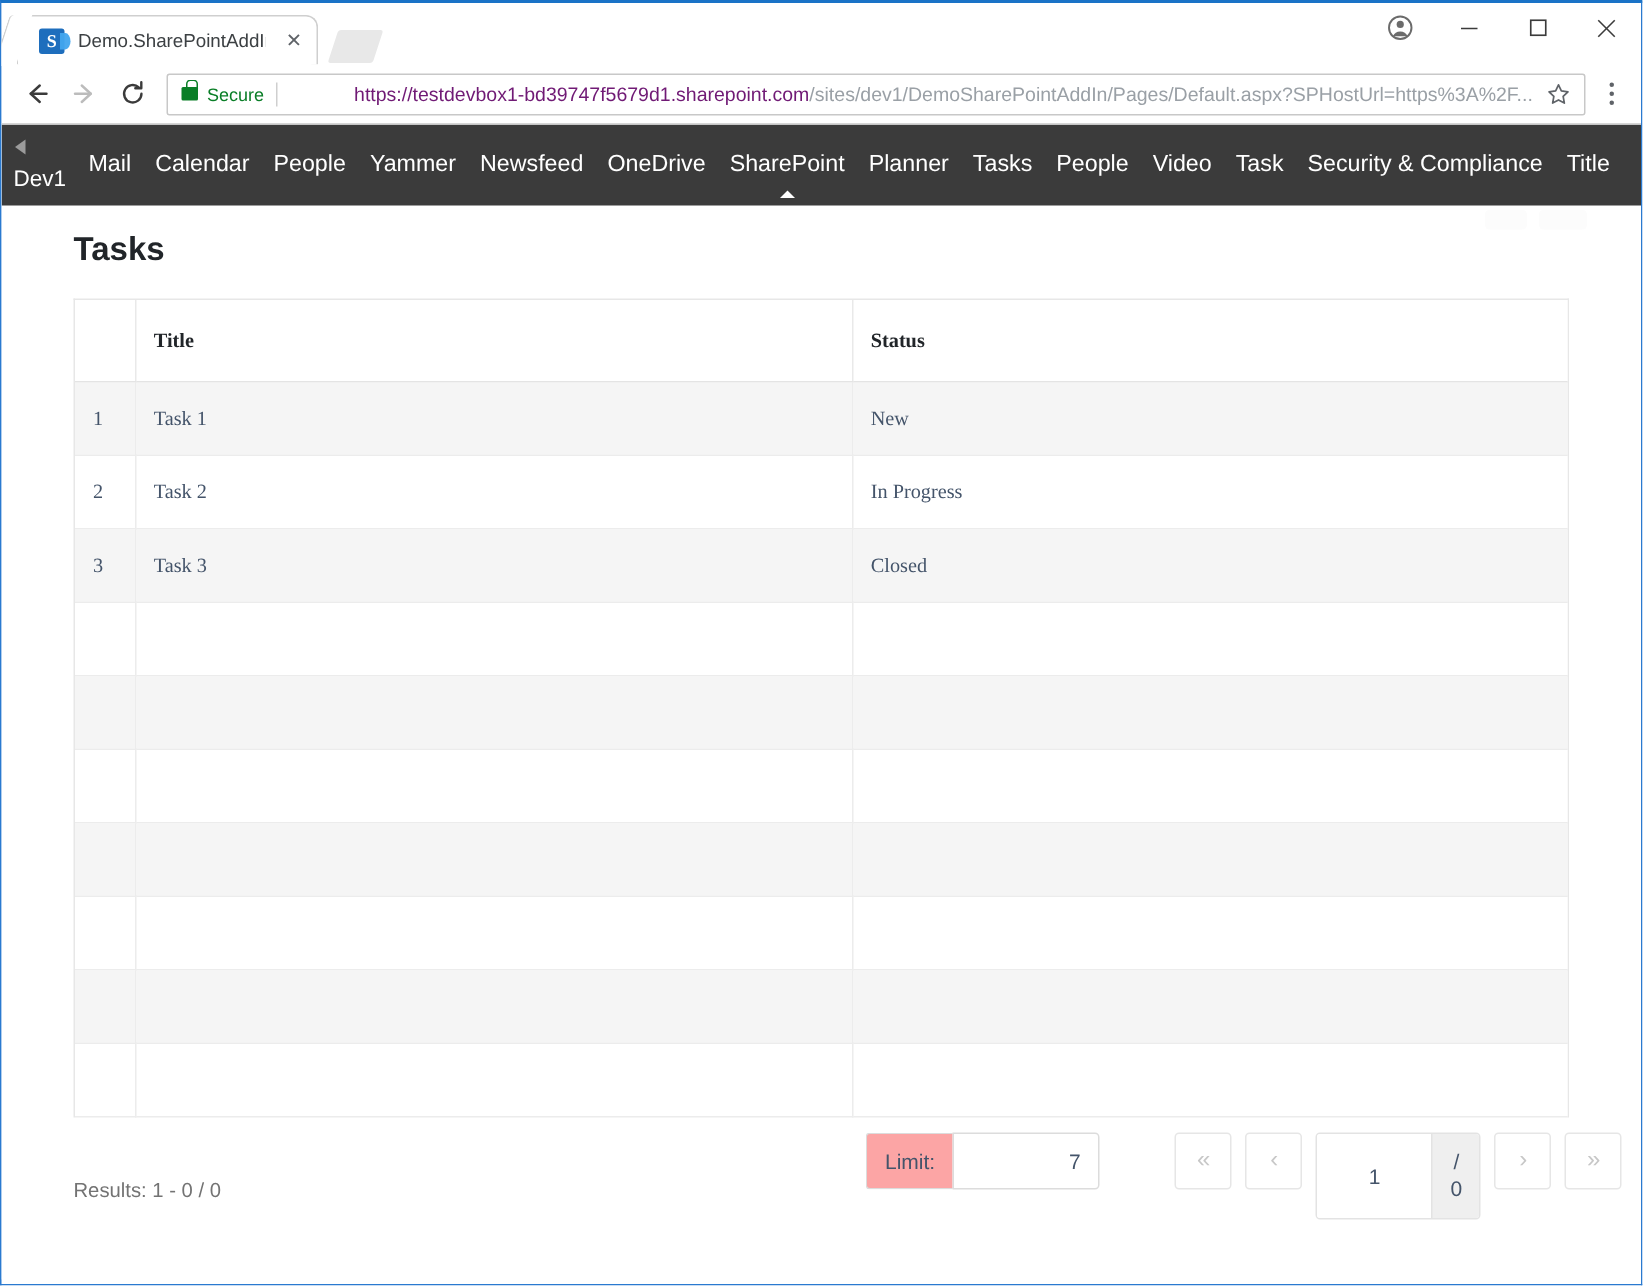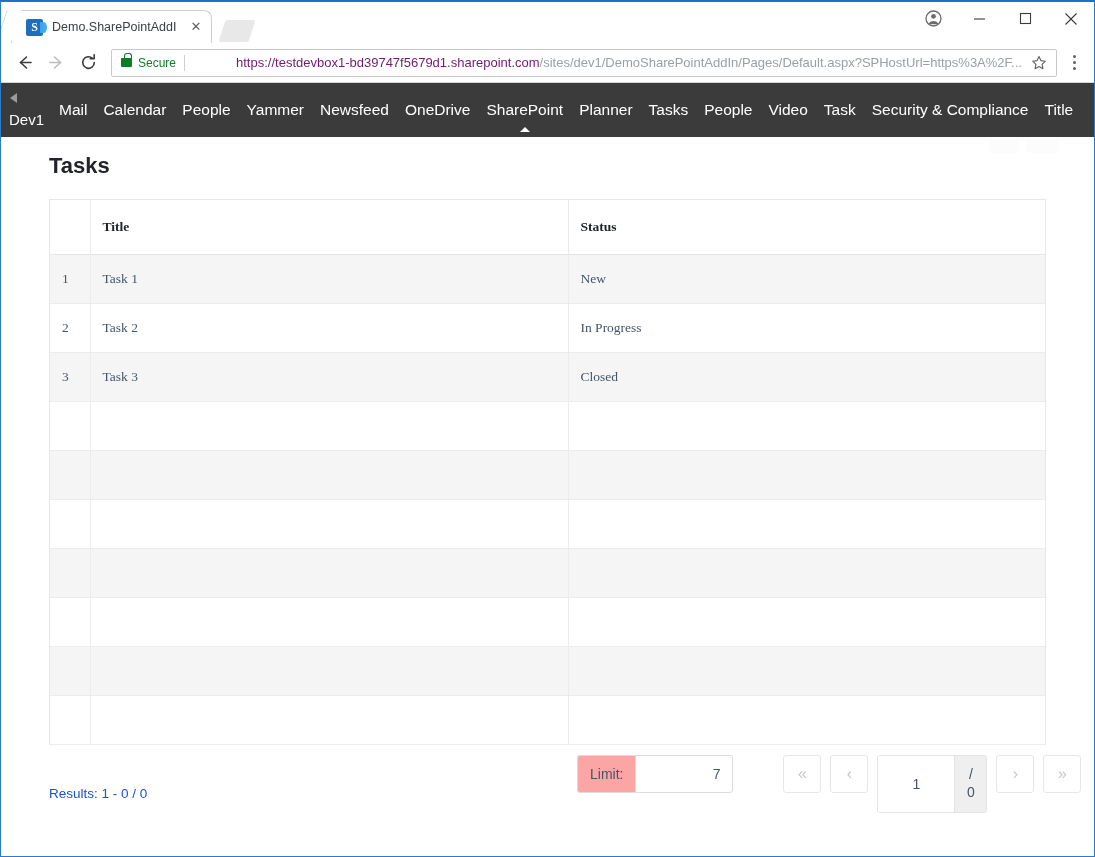--- a/index.html
+++ b/index.html
@@ -341,21 +341,21 @@
   .footer {
     margin: 0 48px;
     padding-top: 18px;
     display: flex;
     align-items: center;
     position: relative;
     height: 80px;
   }
   .results {
     font-size: 13.5px;
-    color: #1d4ed8;
+    color: #737373;
   }
   .pager-area {
     position: absolute;
     left: 528px; top: 10px;
     display: flex;
     align-items: flex-start;
   }
   .input-group {
     display: flex;
     align-items: stretch;

